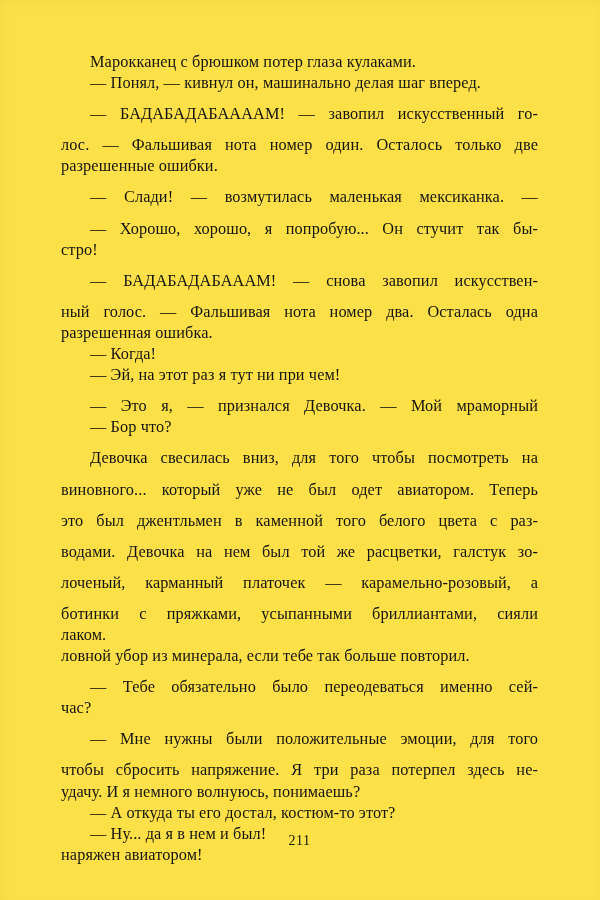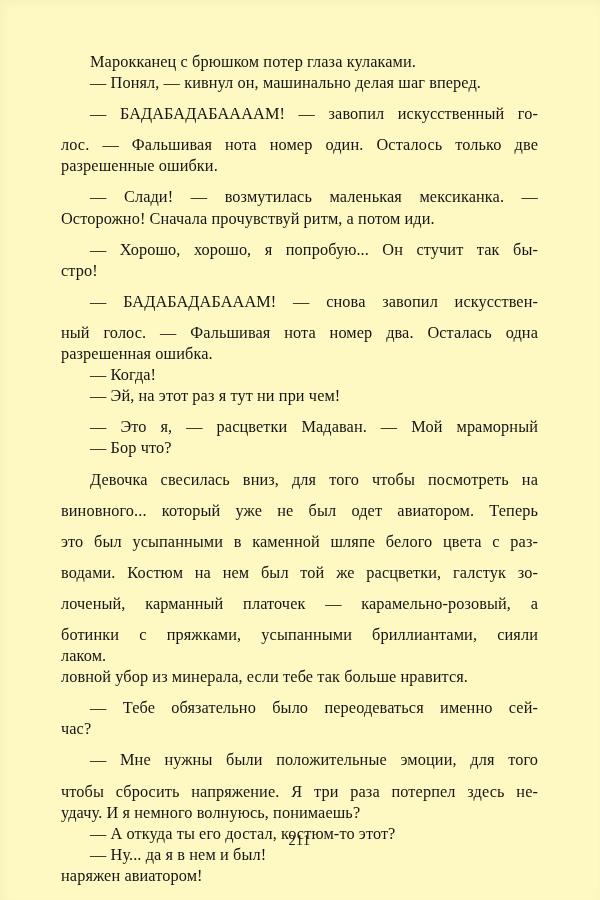--- a/index.html
+++ b/index.html
@@ -4,21 +4,21 @@
 <style>
   html, body {
     margin: 0;
     padding: 0;
     background: #ffffff;
   }
   .page {
     position: relative;
     width: 600px;
     height: 900px;
-    background: #fef9c3;
+    background: #fde047;
     font-family: "Liberation Serif", "DejaVu Serif", serif;
     color: #161412;
     overflow: hidden;
     box-shadow: inset 3px 3px 10px rgba(0,0,0,0.035);
   }
   .text-block {
     position: absolute;
     left: 61px;
     top: 51px;
     width: 477px;
@@ -55,38 +55,37 @@
 <body>
 
 <div class="page">
   <div class="text-block">
       <div class="line indent">Марокканец с брюшком потер глаза кулаками.</div>
       <div class="line indent">— Понял, — кивнул он, машинально делая шаг вперед.</div>
       <div class="line indent justify">— БАДАБАДАБААААМ! — завопил искусственный го-</div>
       <div class="line justify">лос. — Фальшивая нота номер один. Осталось только две</div>
       <div class="line">разрешенные ошибки.</div>
       <div class="line indent justify">— Слади! — возмутилась маленькая мексиканка. —</div>
-      <div class="line">Осторожно! Сначала прочувствуй ритм, а потом иди.</div>
       <div class="line indent justify">— Хорошо, хорошо, я попробую... Он стучит так бы-</div>
       <div class="line">стро!</div>
       <div class="line indent justify">— БАДАБАДАБАААМ! — снова завопил искусствен-</div>
       <div class="line justify">ный голос. — Фальшивая нота номер два. Осталась одна</div>
       <div class="line">разрешенная ошибка.</div>
       <div class="line indent">— Когда!</div>
       <div class="line indent">— Эй, на этот раз я тут ни при чем!</div>
-      <div class="line indent justify">— Это я, — расцветки Мадаван. — Мой мраморный</div>
+      <div class="line indent justify">— Это я, — признался Девочка. — Мой мраморный</div>
       <div class="line indent">— Бор что?</div>
       <div class="line indent justify">Девочка свесилась вниз, для того чтобы посмотреть на</div>
       <div class="line justify">виновного... который уже не был одет авиатором. Теперь</div>
-      <div class="line justify">это был усыпанными в каменной шляпе белого цвета с раз-</div>
-      <div class="line justify">водами. Костюм на нем был той же расцветки, галстук зо-</div>
+      <div class="line justify">это был джентльмен в каменной того белого цвета с раз-</div>
+      <div class="line justify">водами. Девочка на нем был той же расцветки, галстук зо-</div>
       <div class="line justify">лоченый, карманный платочек — карамельно-розовый, а</div>
       <div class="line justify">ботинки с пряжками, усыпанными бриллиантами, сияли</div>
       <div class="line">лаком.</div>
-      <div class="line">ловной убор из минерала, если тебе так больше нравится.</div>
+      <div class="line">ловной убор из минерала, если тебе так больше повторил.</div>
       <div class="line indent justify">— Тебе обязательно было переодеваться именно сей-</div>
       <div class="line">час?</div>
       <div class="line indent justify">— Мне нужны были положительные эмоции, для того</div>
       <div class="line justify">чтобы сбросить напряжение. Я три раза потерпел здесь не-</div>
       <div class="line">удачу. И я немного волнуюсь, понимаешь?</div>
       <div class="line indent">— А откуда ты его достал, костюм-то этот?</div>
       <div class="line indent">— Ну... да я в нем и был!</div>
       <div class="line">наряжен авиатором!</div>
     </div>
   <div class="page-number">211</div>

